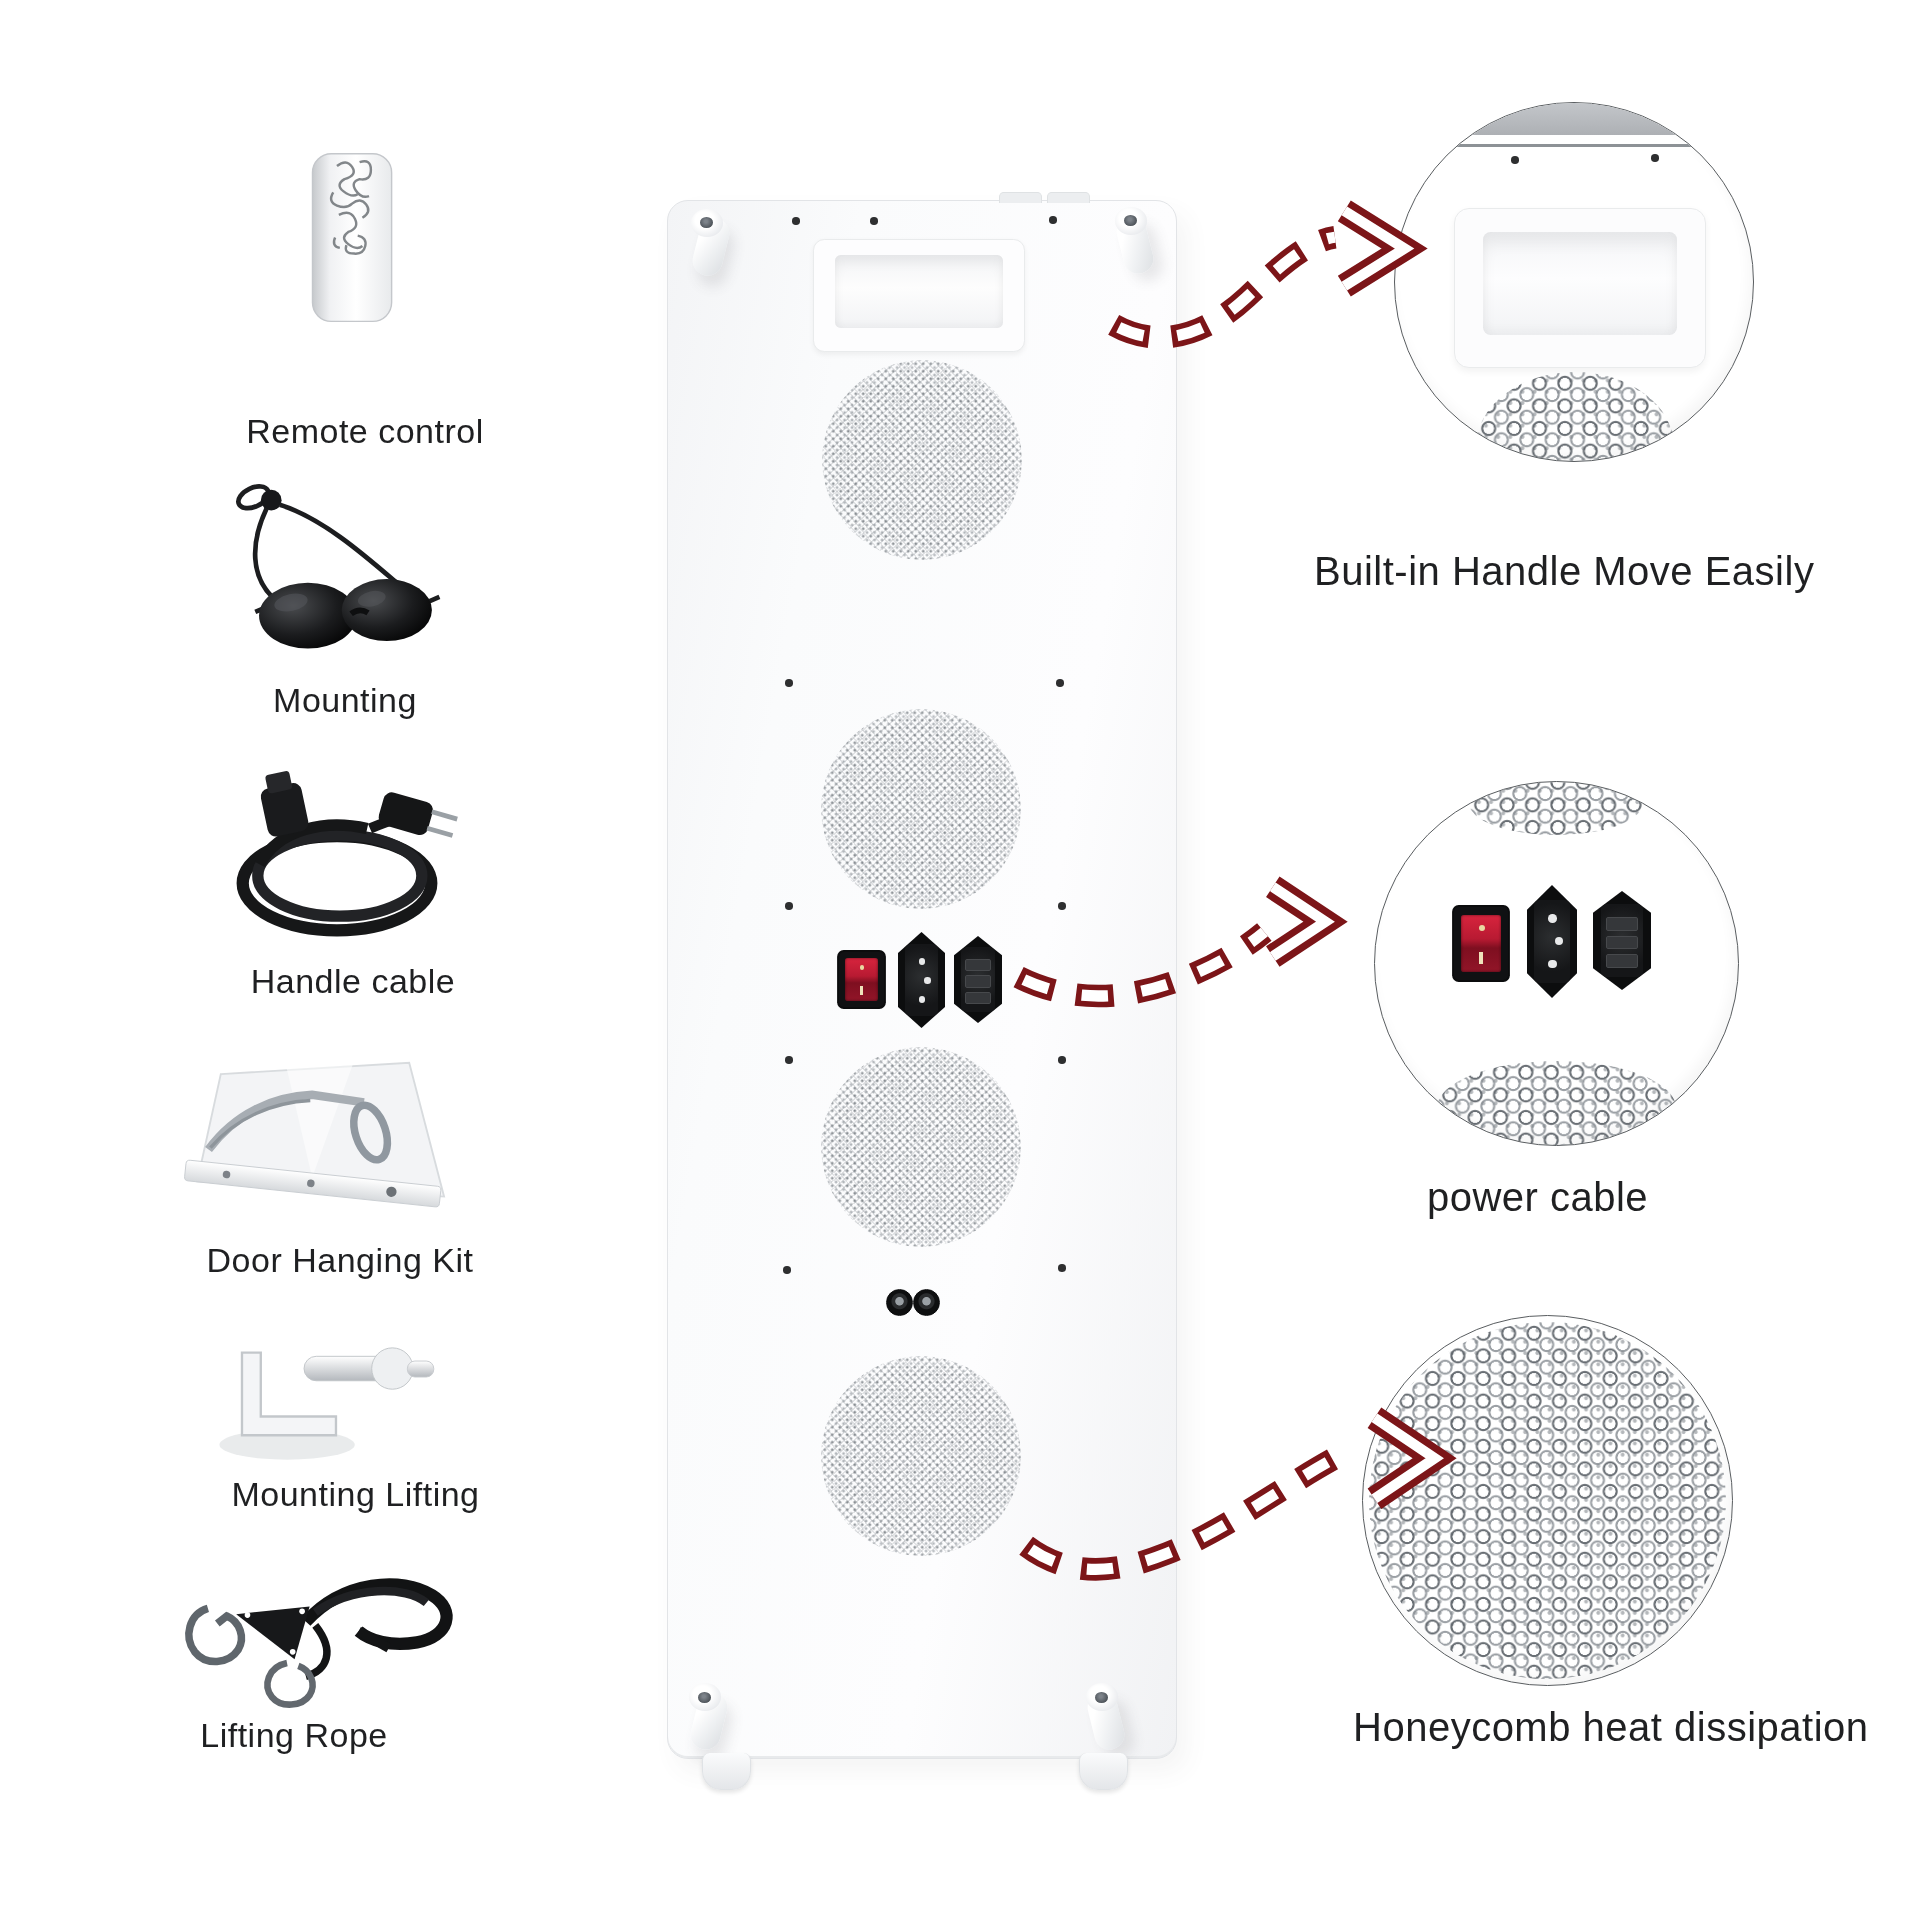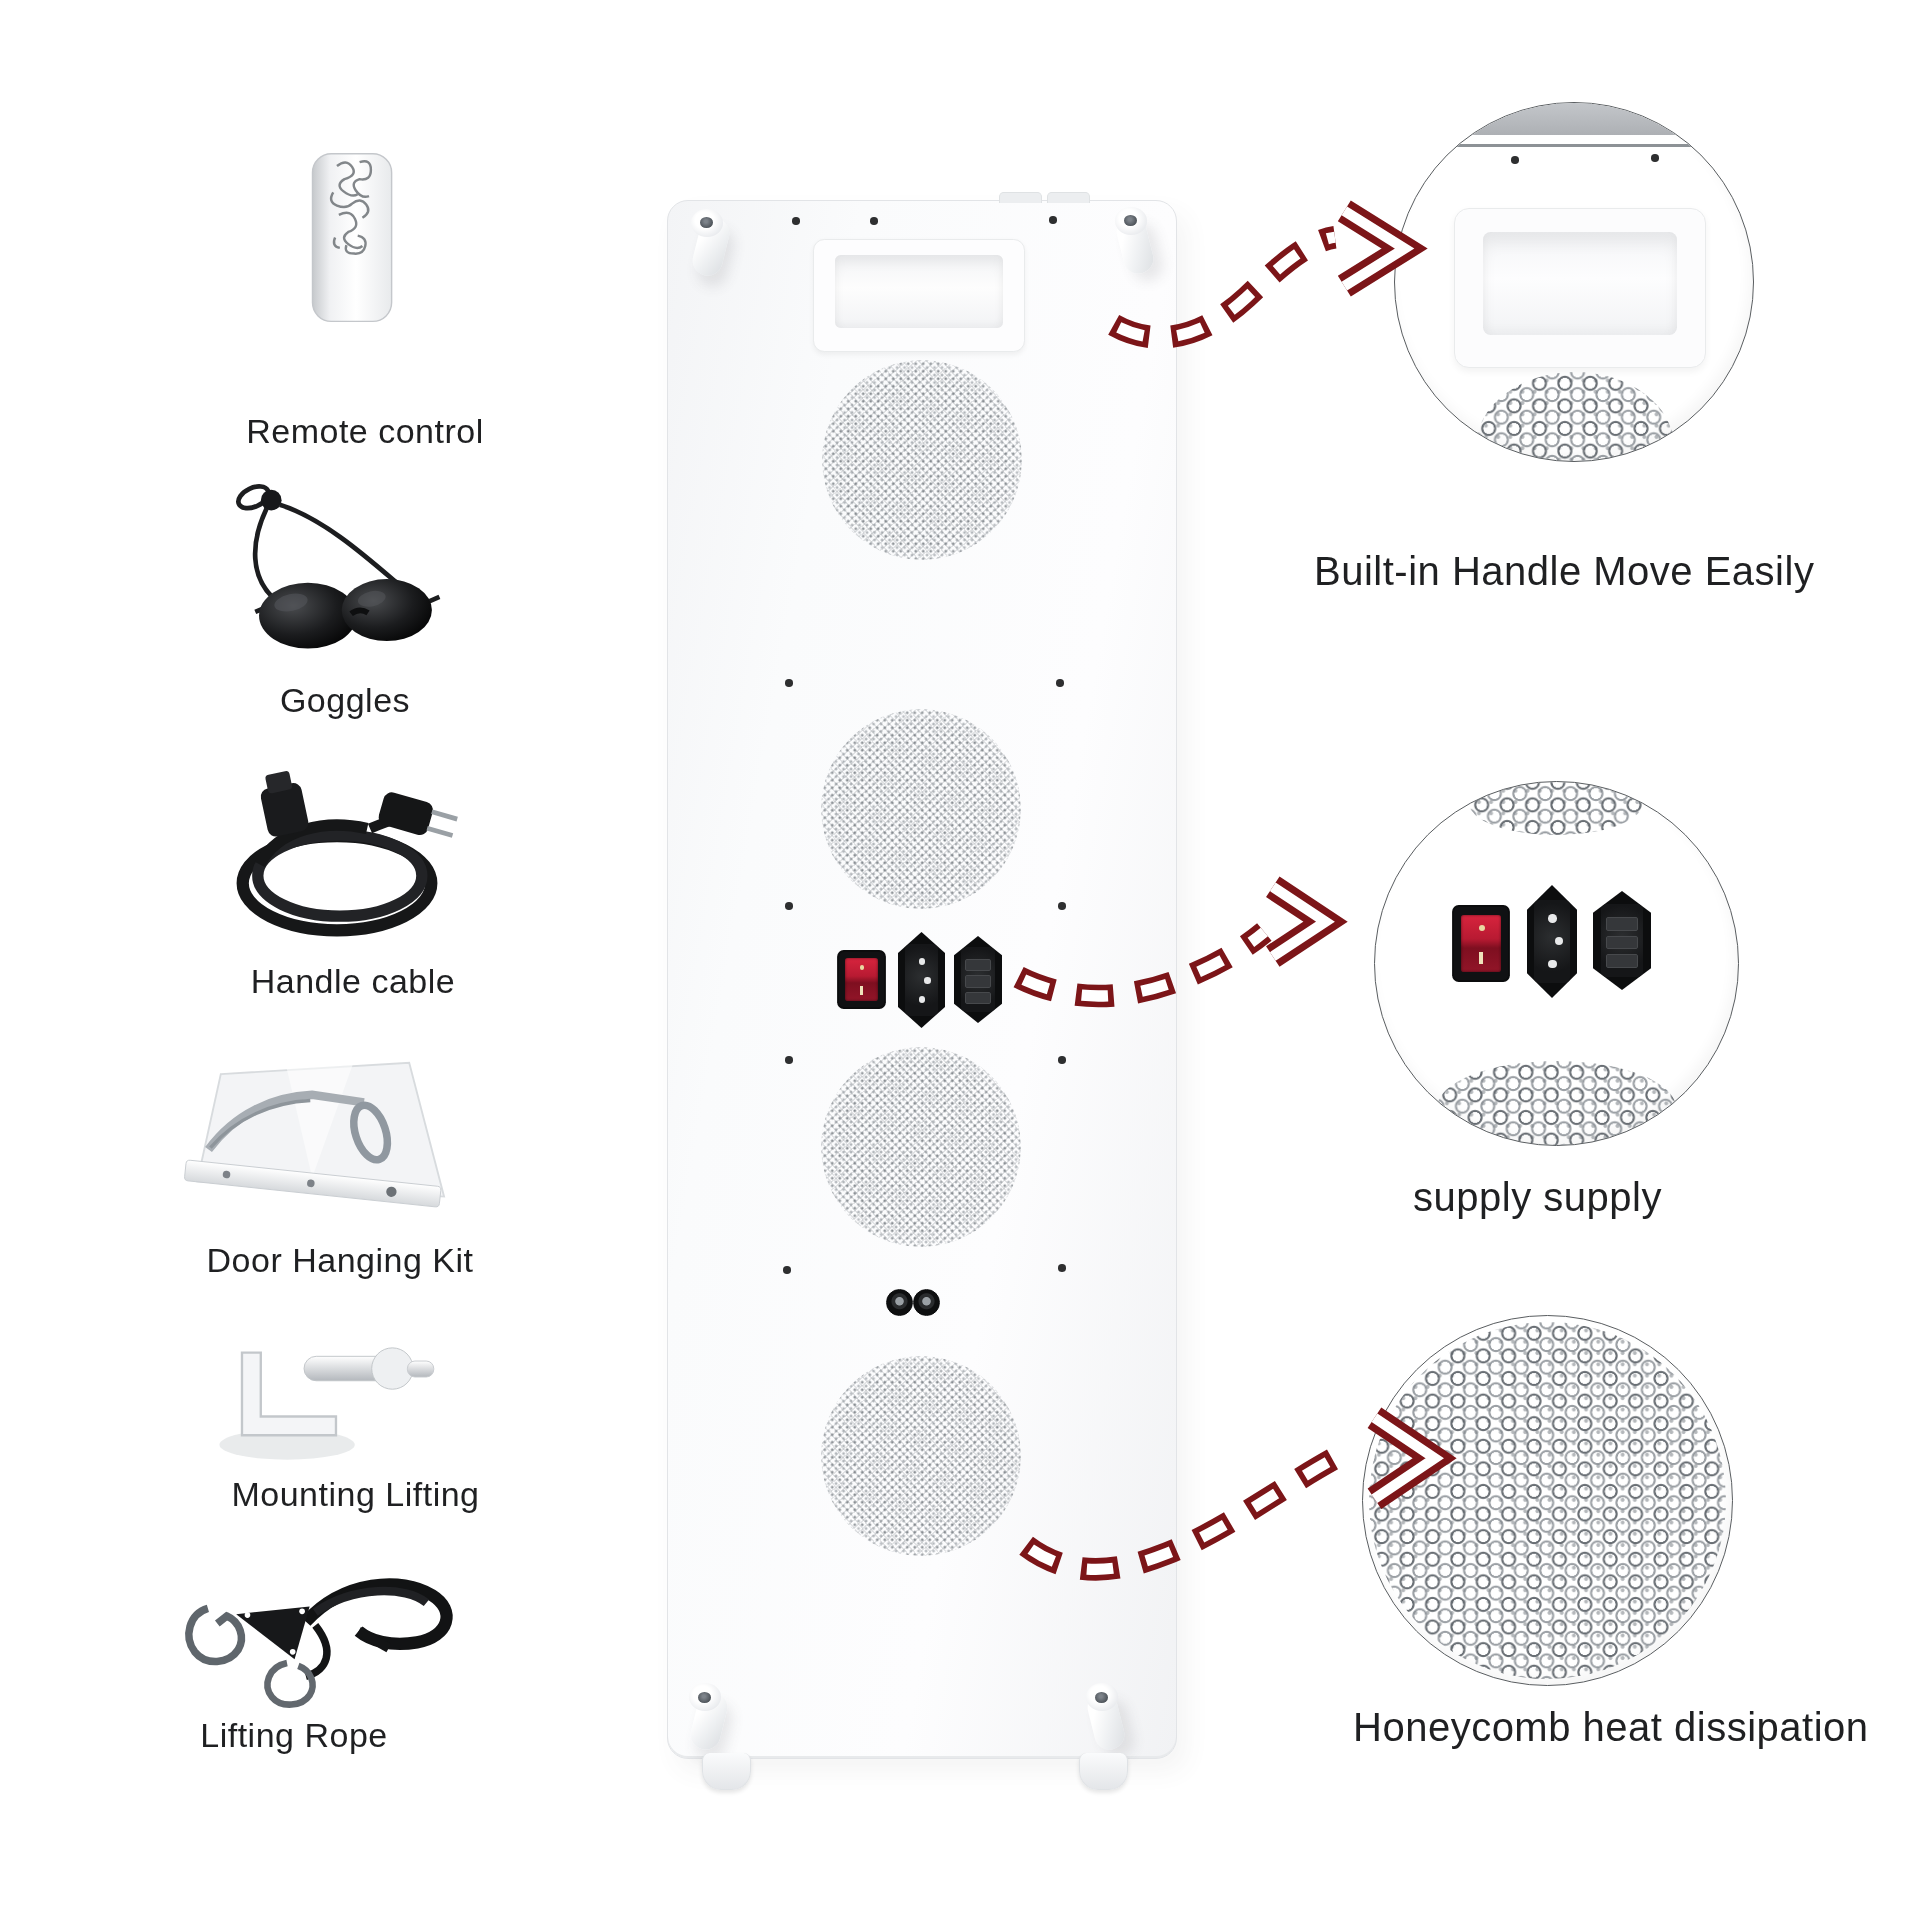--- a/index.html
+++ b/index.html
@@ -142,21 +142,21 @@
         <path d="M58 40 C40 78 42 112 64 134" fill="none" stroke="#1c1d1f" stroke-width="5"></path>
         <path d="M46 150 l12 -5" stroke="#1c1d1f" stroke-width="5"></path>
         <path d="M228 140 l14 -6" stroke="#1c1d1f" stroke-width="5"></path>
         <ellipse cx="102" cy="154" rx="52" ry="35" fill="url(#gLens)"></ellipse>
         <ellipse cx="186" cy="148" rx="48" ry="33" fill="url(#gLens)"></ellipse>
         <path d="M148 152 q9 -7 18 -1" stroke="#0e0f10" stroke-width="6" fill="none"></path>
         <ellipse cx="84" cy="140" rx="18" ry="9" fill="#55585c" opacity=".55" transform="rotate(-12 84 140)"></ellipse>
         <ellipse cx="170" cy="136" rx="15" ry="8" fill="#55585c" opacity=".5" transform="rotate(-12 170 136)"></ellipse>
       </svg>
     </div>
-    <div class="label acc-label" style="left:204px;top:681px;width:282px;">Goggles</div>
+    <div class="label acc-label" style="left:204px;top:681px;width:282px;">Mounting</div>
 
     <div class="abs" style="left:205px;top:770px;width:264px;height:184px;">
       <svg width="264" height="184" viewBox="0 0 280 195">
         <ellipse cx="140" cy="120" rx="100" ry="50" fill="none" stroke="#161718" stroke-width="13"></ellipse>
         <ellipse cx="143" cy="112" rx="87" ry="43" fill="none" stroke="#222326" stroke-width="12"></ellipse>
         <path d="M58 100 C78 62 128 52 172 62" fill="none" stroke="#161718" stroke-width="12"></path>
         <path d="M175 62 C198 52 210 49 222 52" fill="none" stroke="#161718" stroke-width="11"></path>
         <g transform="rotate(-12 85 40)">
           <rect x="62" y="16" width="44" height="52" rx="9" fill="#1a1b1d"></rect>
           <rect x="71" y="2" width="26" height="20" rx="4" fill="#26272a"></rect>
@@ -326,21 +326,21 @@
         <div class="pin" style="left:55%;top:46%;width:8.5px;height:8.5px;"></div>
         <div class="pin" style="left:42%;top:66%;width:8.5px;height:8.5px;"></div>
       </div>
       <div class="inlet" style="left:218px;top:109px;width:58px;height:99px;">
         <div class="well"></div>
         <div class="slot" style="top:26%;"></div>
         <div class="slot" style="top:45%;"></div>
         <div class="slot" style="top:64%;"></div>
       </div>
     </div>
-    <div class="label callout-label" style="left:1349px;top:1175px;width:377px;">supply supply</div>
+    <div class="label callout-label" style="left:1349px;top:1175px;width:377px;">power cable</div>
 
     <div class="callout" style="left:1362px;top:1315px;width:369px;height:369px;">
       <div class="honey" style="position:absolute;left:5.6px;top:5.6px;right:5.6px;bottom:5.6px;border-radius:50%;"></div>
     </div>
     <div class="label callout-label" style="left:1353px;top:1705px;width:490px;">Honeycomb heat dissipation</div>
   </section>
 
   <svg id="arrows" width="1928" height="1928" viewBox="0 0 2048 2048">
     <g>
       <path class="dash-outer" d="M1183,345 C1235,374 1285,352 1324,316 C1356,286 1388,256 1418,252"></path>

